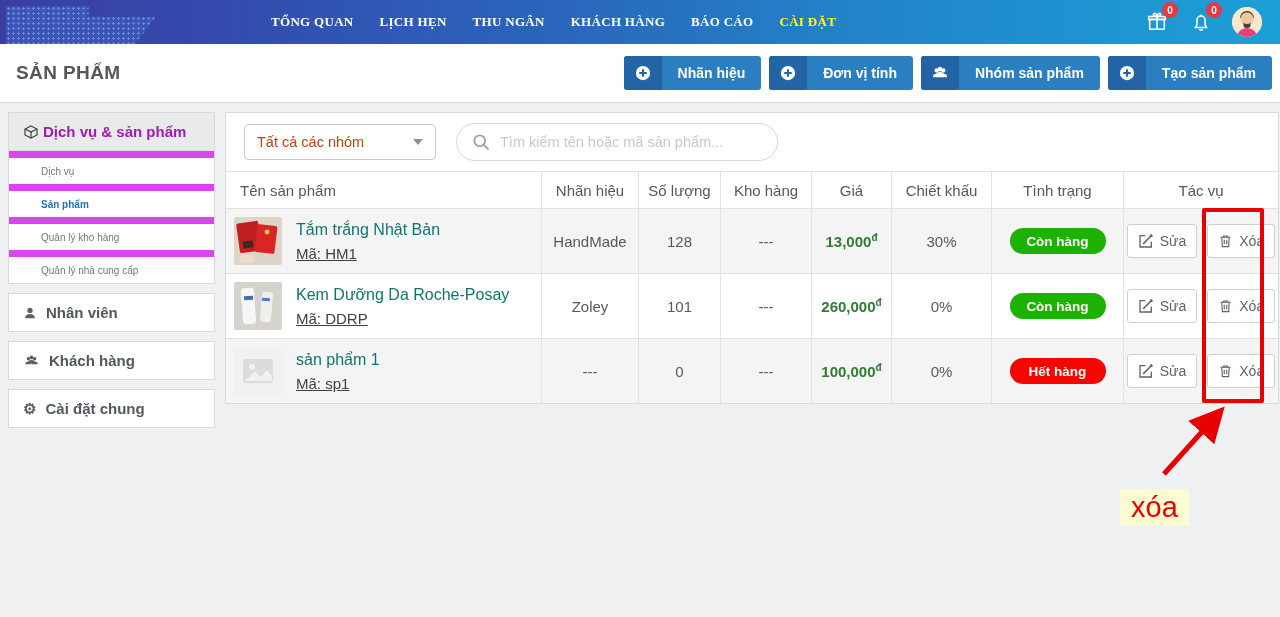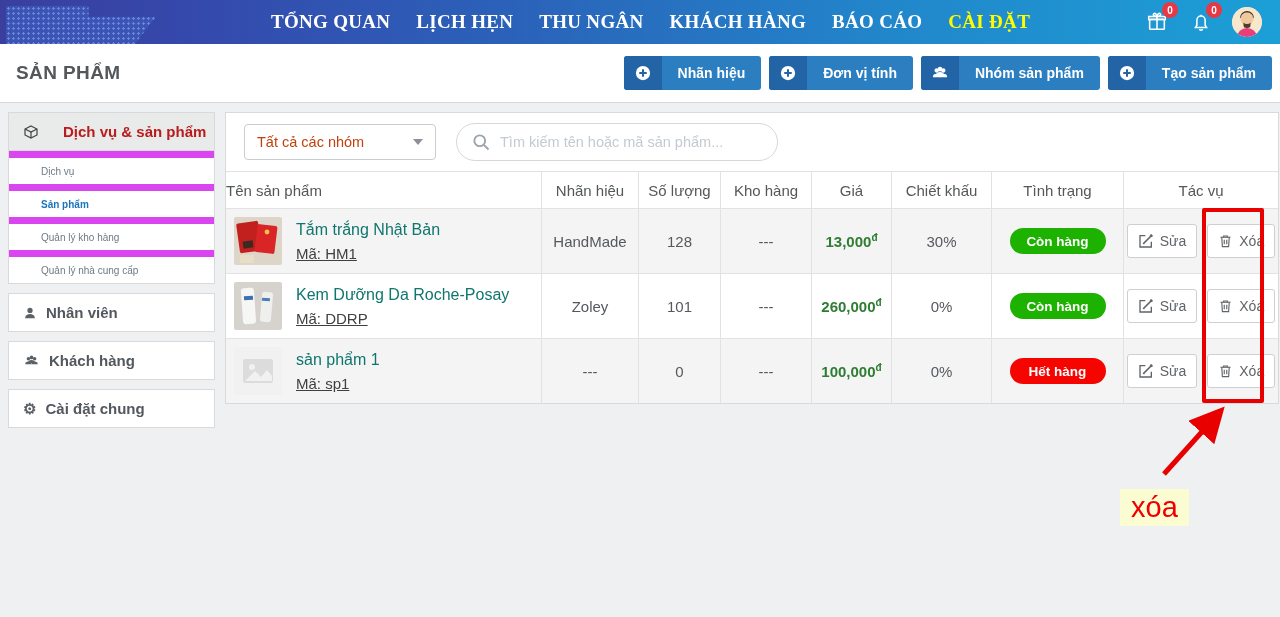--- a/index.html
+++ b/index.html
@@ -8,21 +8,21 @@
 
   
   .topnav { position:absolute; left:0; top:0; width:1280px; height:44px;
     background:linear-gradient(90deg,#3a3f9e 0%,#3548ab 14%,#2b62b9 40%,#2187cb 70%,#1c9fd6 100%);
     display:flex; align-items:center; }
   .logo-zone { position:absolute; left:0; top:0; width:200px; height:44px; overflow:hidden; }
   .logo-block { position:absolute; left:6px; top:6px; width:150px; height:38px; background:#3a55b5;
     background-image:radial-gradient(#6f84d6 1px, transparent 1.4px); background-size:5px 5px;
     clip-path:polygon(0 0,55% 0,55% 28%,100% 28%,86% 100%,0 100%); }
   .nav-menu { display:flex; margin-left:258px; align-items:center; height:100%; }
-  .nav-item { font-family:"Liberation Serif", serif; font-weight:bold; font-size:19px;
+  .nav-item { font-family:"Liberation Serif", serif; font-weight:bold; font-size:13px;
     color:#ffffff; padding:0 13px; height:44px; display:flex; align-items:center; cursor:pointer; letter-spacing:.3px; }
   .nav-item.active { color:#fdfd00; }
   .nav-right { margin-left:auto; display:flex; align-items:center; gap:18px; margin-right:18px; }
   .nav-ico { position:relative; width:26px; height:26px; display:flex; align-items:center; justify-content:center; cursor:pointer; }
   .badge { position:absolute; top:-7px; right:-8px; min-width:16px; height:16px; background:#e63946;
     border-radius:50%; color:#fff; font-size:10px; font-weight:bold; display:flex; align-items:center; justify-content:center; padding:0 3px; }
   .avatar { width:30px; height:30px; border-radius:50%; overflow:hidden; cursor:pointer; background:#f6e7cd; }
 
   
   .page-header { position:absolute; left:0; top:44px; width:1280px; height:59px; background:#ffffff;
@@ -30,22 +30,22 @@
   .page-title { font-size:19px; font-weight:bold; color:#54585a; margin-left:16px; letter-spacing:.4px; }
   .header-actions { margin-left:auto; margin-right:8px; display:flex; gap:8px; }
   .hbtn { display:flex; align-items:stretch; height:34px; border-radius:3px; overflow:hidden; cursor:pointer;
     background:#2b7ec0; color:#fff; font-size:14px; font-weight:bold; }
   .hbtn .ico { width:38px; background:#2264a5; display:flex; align-items:center; justify-content:center; }
   .hbtn .lbl { display:flex; align-items:center; padding:0 16px; }
 
   
   .sidebar { position:absolute; left:8px; top:112px; width:207px; }
   .card { background:#fff; border:1px solid #d9d9d9; margin-bottom:9px; }
-  .group-header { background:#e9eaea; height:38px; display:flex; align-items:center; gap:24px;
-    padding-left:14px; font-size:15px; font-weight:bold; color:#b91c1c; border-bottom:1px solid #d9d9d9; cursor:pointer; }
+  .group-header { background:#e9eaea; height:38px; display:flex; align-items:center; gap:4px;
+    padding-left:14px; font-size:15px; font-weight:bold; color:#a21caf; border-bottom:1px solid #d9d9d9; cursor:pointer; }
   .group-item { height:33px; display:flex; align-items:center; padding-left:32px; font-size:10px;
     color:#6e7a83; border-top:7px solid #d946ef; cursor:pointer; }
   .group-item:first-of-type { border-top:none; }
   .group-item.active { color:#1b75bb; font-weight:bold; }
   .side-section { height:37px; display:flex; align-items:center; gap:9px; padding-left:14px;
     font-size:15px; font-weight:bold; color:#53585e; cursor:pointer; }
   .side-section .gear-glyph { font-size:15px; color:#5c6166; }
 
   
   .panel { position:absolute; left:225px; top:112px; width:1054px; background:#fff; border:1px solid #d9d9d9; }
@@ -56,21 +56,21 @@
   .search-pill { width:322px; height:38px; border:1px solid #d4d8dc; border-radius:19px; display:flex;
     align-items:center; padding:4px 14px; gap:9px; background:#fff; }
   .search-pill input { border:none; outline:none; flex:1; font-size:14.5px; color:#444; background:transparent; }
   .search-pill input::placeholder { color:#c3cad1; }
 
   
   .t-head, .t-row { display:grid; grid-template-columns:315px 97px 82px 91px 80px 100px 132px 1fr; }
   .t-head { height:37px; border-top:1px solid #e2e2e2; }
   .t-head > div { display:flex; align-items:center; justify-content:center; font-size:15px; color:#54585a;
     border-left:1px solid #e2e2e2; font-weight:500; }
-  .t-head > div:first-child { justify-content:flex-start; border-left:none; }
+  .t-head > div:first-child { justify-content:flex-start; padding-left:14px; border-left:none; }
   .t-row { height:65px; border-top:1px solid #e2e2e2; }
   .t-row.alt { background:#f4f4f4; }
   .t-row > div { display:flex; align-items:center; justify-content:center; font-size:15px; color:#55595d;
     border-left:1px solid #e2e2e2; }
   .t-row > div:first-child { justify-content:flex-start; padding-left:8px; border-left:none; }
   .cell-name { display:flex; align-items:center; gap:14px; }
   .thumb { width:48px; height:48px; flex:0 0 48px; border-radius:2px; overflow:hidden; }
   .name-lines { display:flex; flex-direction:column; gap:6px; }
   .p-name { font-size:16px; color:#0f766e; }
   .p-code { font-size:15px; color:#404040;text-decoration:underline; }

